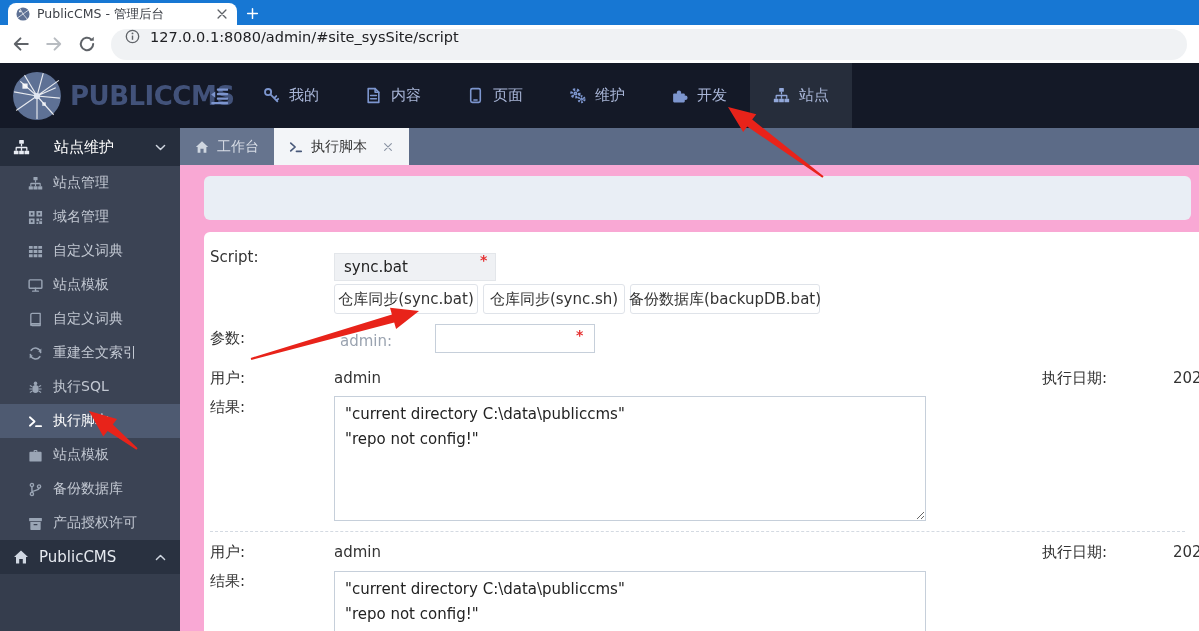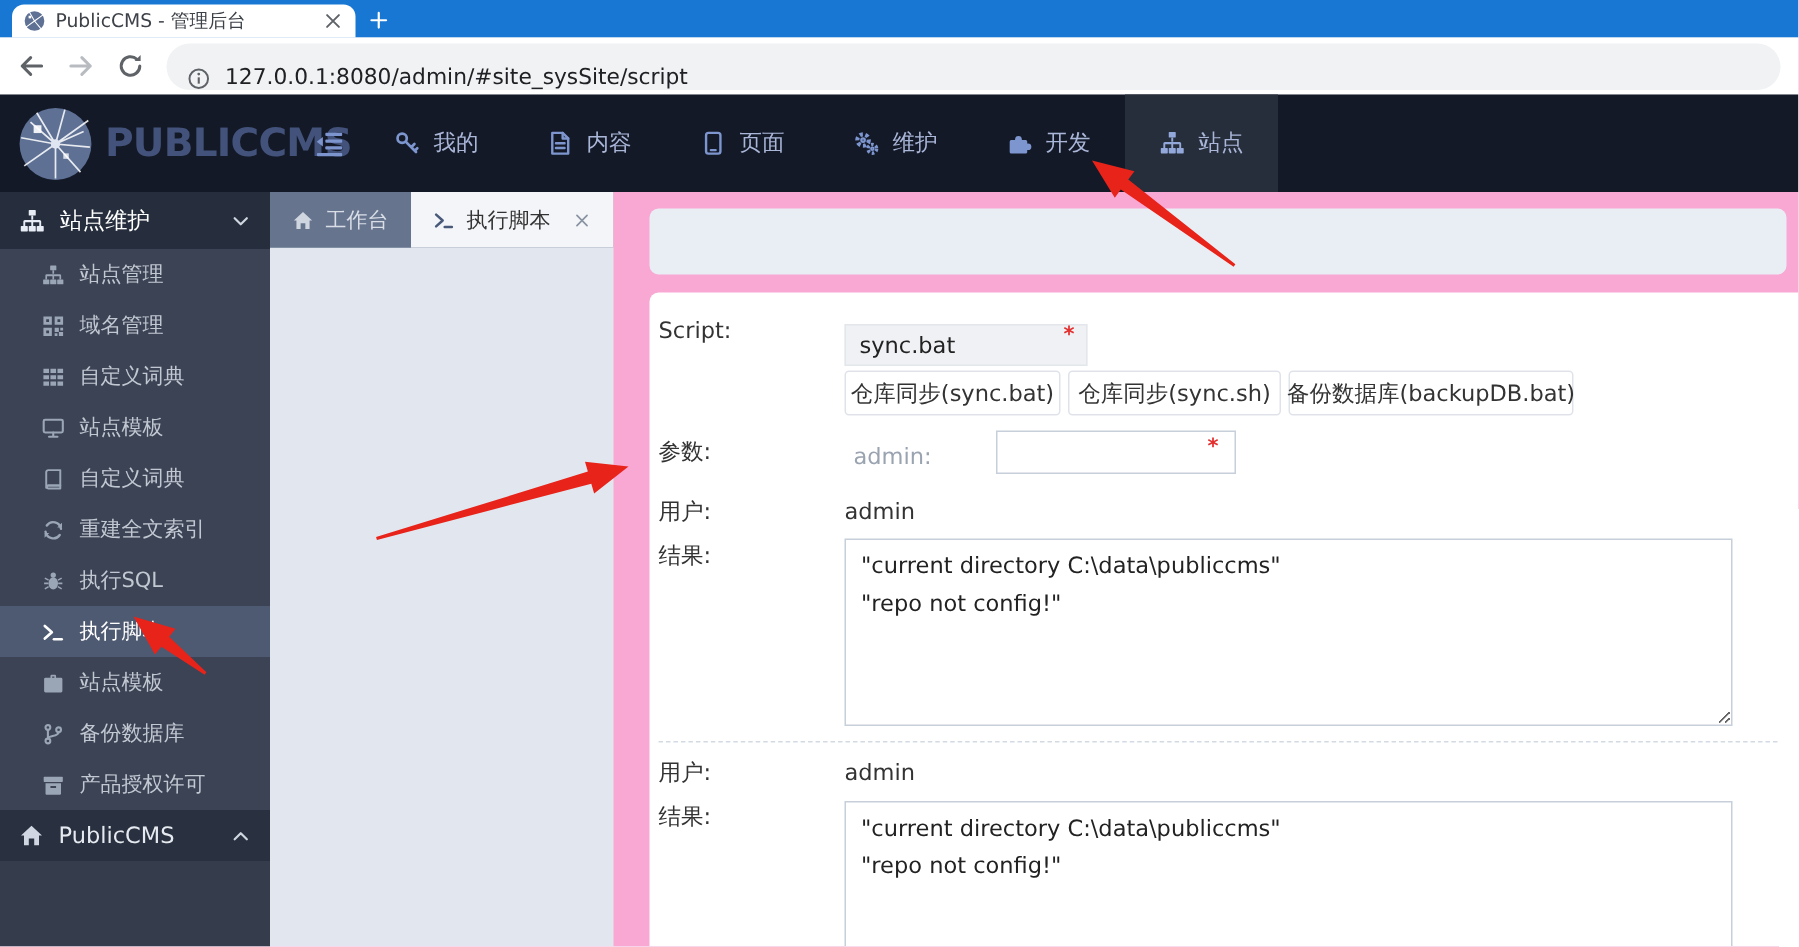--- a/index.html
+++ b/index.html
@@ -12,55 +12,55 @@
           display:flex; align-items:center; padding:0 8px; gap:7px; }
   .btab .fav { width:14px; height:14px; flex:0 0 auto; display:flex; }
   .btab .ttl { flex:1; font-size:12.5px; color:#3d4148; white-space:nowrap; overflow:hidden; }
   .btab .cls { width:14px; height:14px; color:#5f6368; display:flex; }
   .newtab { width:30px; height:24px; color:#fff; display:flex; align-items:center; justify-content:center; }
   .newtab span { width:13px; height:13px; display:flex; }
 
   .addressbar { height:38px; background:#fff; display:flex; align-items:center; padding:0 12px; gap:15px; }
   .navic { width:18px; height:18px; color:#5f6368; display:flex; flex:0 0 auto; }
   .navic.dis { color:#b8bcc1; }
-  .urlpill { flex:1; height:31px; background:#f0f2f4; border-radius:16px; display:flex; align-items:flex-end;
+  .urlpill { flex:1; height:31px; background:#f0f2f4; border-radius:16px; display:flex; align-items:flex-start;
              padding:0 14px; gap:10px; }
   .urlpill .inf { width:15px; height:15px; color:#5f6368; display:flex; flex:0 0 auto; }
   .urlpill .url { font-size:14.5px; color:#202124; white-space:nowrap; }
 
   
   .appnav { height:65px; background:#141927; display:flex; align-items:center; }
   .logo { width:50px; height:50px; margin-left:12px; flex:0 0 auto; }
   .brand { font-size:26px; font-weight:bold; color:#42527a; letter-spacing:-0.5px; margin-left:8px; width:128px; }
   .ntoggle { width:20px; height:20px; color:#7d95cf; margin:0 10px 0 12px; display:flex; }
   .nav-item { display:flex; align-items:center; gap:9px; height:100%; padding:0 23px;
               color:#a9b6d8; font-size:15px; cursor:default; }
   .nav-item .ic { width:17px; height:17px; color:#7d96cf; display:flex; }
   .nav-item.active { background:#262d3b; color:#c3cdе8; }
   .nav-item.active .ic { color:#92a8da; }
 
   
   .bodyrow { display:flex; height:503px; }
   .sidebar { width:180px; background:#3b4354; display:flex; flex-direction:column; flex:0 0 auto; }
   .sb-header { height:38px; background:#262e3d; color:#fff; display:flex; align-items:center;
-               padding:0 13px; gap:10px; font-size:15px; }
+               padding:0 13px; gap:24px; font-size:15px; }
   .sb-header .ic { width:17px; height:17px; color:#e8ecf4; display:flex; }
   .sb-header .chev { width:13px; height:13px; color:#cfd6e0; margin-left:auto; display:flex; }
   .sb-item { height:34px; display:flex; align-items:center; padding-left:28px; gap:10px;
              color:#c2c8d2; font-size:14px; cursor:default; }
   .sb-item .ic { width:15px; height:15px; color:#9aa5b5; display:flex; flex:0 0 auto; }
   .sb-item.active { background:#4e5a71; color:#fff; }
   .sb-item.active .ic { color:#fff; }
   .sb-footer { height:34px; background:#293140; color:#e6eaf0; display:flex; align-items:center;
                padding:0 13px; gap:10px; font-size:15px; }
   .sb-footer .ic { width:16px; height:16px; color:#d0d7e2; display:flex; }
   .sb-footer .chev { width:13px; height:13px; color:#cfd6e0; margin-left:auto; display:flex; }
   .sb-fill { flex:1; background:#353d4d; }
 
-  .content { flex:1; display:flex; flex-direction:row; min-width:0; }
+  .content { flex:1; display:flex; flex-direction:column; min-width:0; }
   .pagetabs { height:37px; background:#5c6b87; display:flex; align-items:stretch; flex:0 0 auto; }
   .ptab { display:flex; align-items:center; gap:8px; padding:0 15px; font-size:14px; cursor:default; }
   .ptab .ic { width:14px; height:14px; display:flex; }
   .ptab.t0 { background:#66748e; color:#d8dde6; }
   .ptab.t0 .ic { color:#cfd6e0; }
   .ptab.active { background:#f3f5f8; color:#333; }
   .ptab.active .ic { color:#49597a; }
   .ptab .cls { width:12px; height:12px; color:#8a93a3; margin-left:7px; display:flex; }
 
   .workarea { flex:1; position:relative; background:#f9a8d4; overflow:hidden; }

